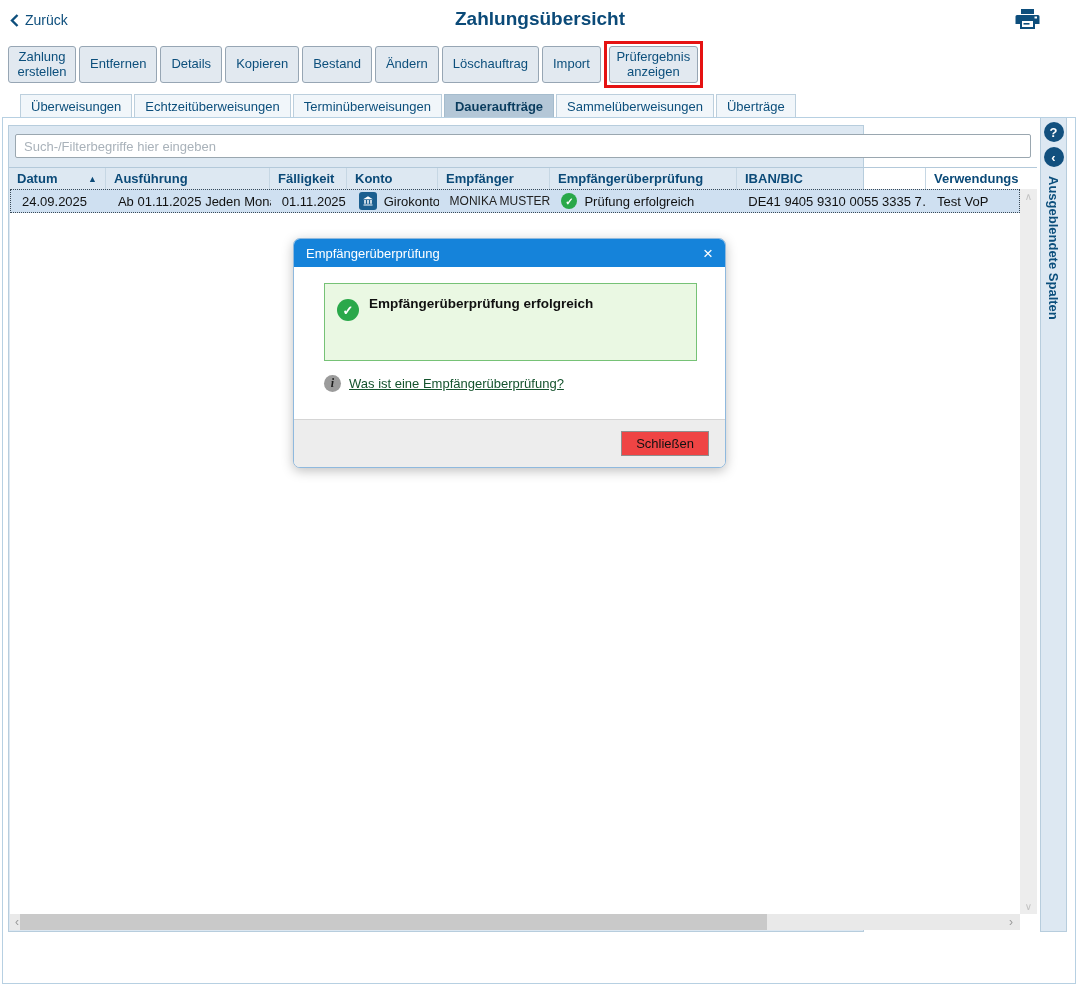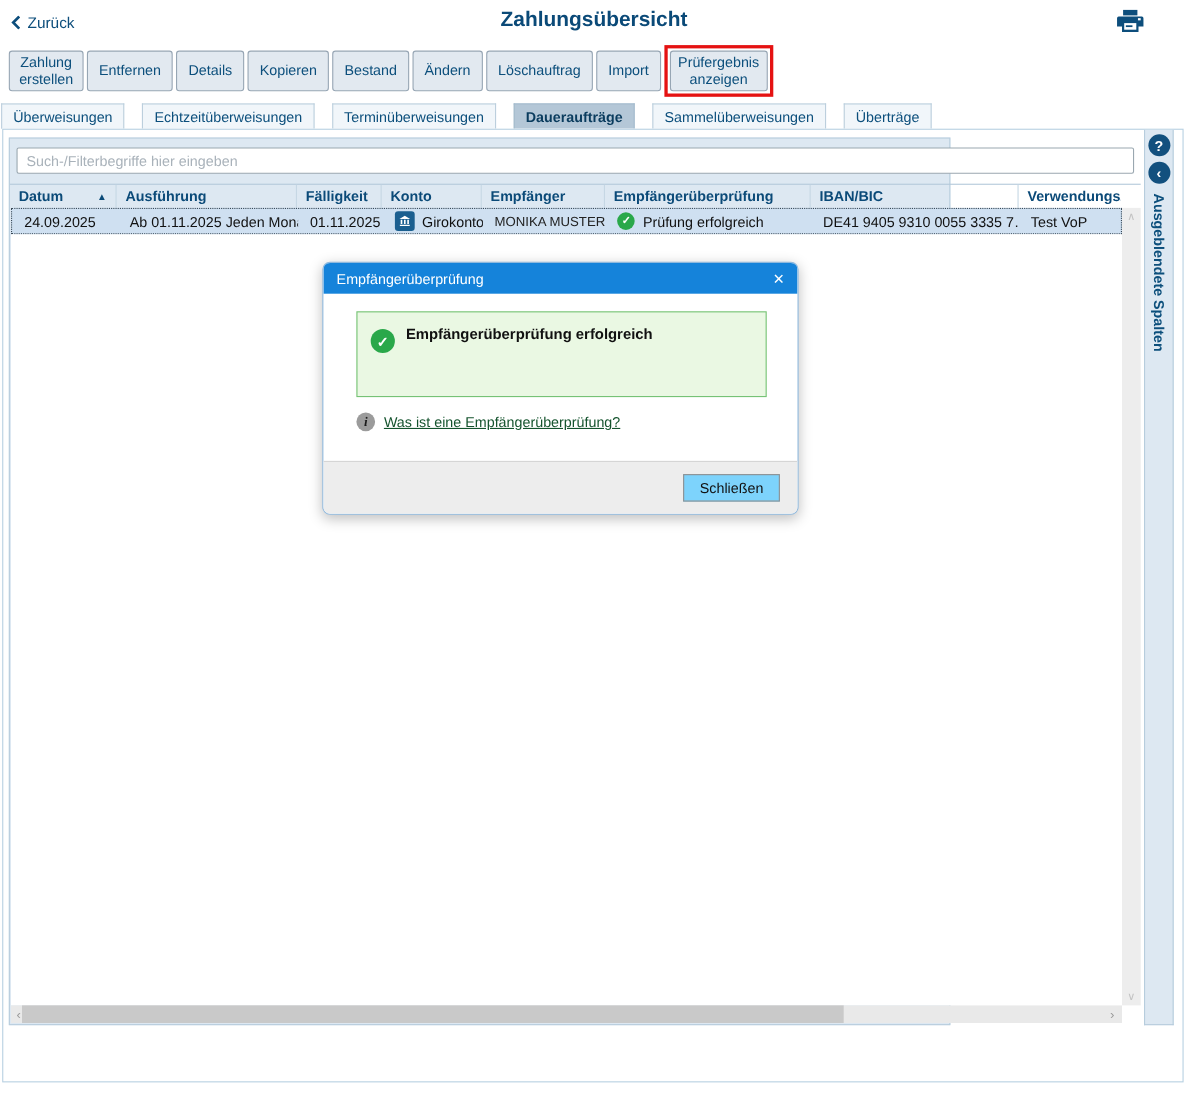--- a/index.html
+++ b/index.html
@@ -17,21 +17,21 @@
   .printer { position:absolute; right:40px; top:8px; cursor:pointer; }
   
   .toolbar { position:absolute; left:8px; top:46px; display:flex; gap:3px; align-items:flex-start; }
   .tbtn { display:inline-flex; align-items:center; justify-content:center; text-align:center;
     height:37px; padding:0 10px; background:#e2e9f0; border:1px solid #97a6b4; border-radius:3px;
     color:#0c4f7c; font-size:13px; line-height:1.1; cursor:pointer; }
   .tbtn.two { width:68px; padding:0 4px; }
   .tbtn.two-wide { width:89px; padding:0 4px; }
   .red-wrap { display:inline-flex; border:3px solid #e51212; padding:2px; margin-top:-5px; }
   
-  .tabs { position:absolute; left:1px; top:94px; height:23px; display:flex; gap:16px; }
+  .tabs { position:absolute; left:20px; top:94px; height:23px; display:flex; gap:2px; }
   .tab { display:inline-flex; align-items:center; height:23px; padding:0 10px;
     background:#f1f6fa; border:1px solid #bccfdd; border-bottom:none;
     color:#0c4f7c; font-size:13px; cursor:pointer; white-space:nowrap; }
   .tab.active { background:#b4c7d7; color:#0a3c5e; font-weight:bold; border-color:#a5bccd; }
   
   .outer-panel { position:absolute; left:2px; top:117px; width:1074px; height:867px;
     border:1px solid #b7d0e2; background:#fff; }
   
   .table-panel { position:absolute; left:8px; top:125px; width:856px; height:807px;
     background:#dde8f2; border:1px solid #b7cddd; }
@@ -95,21 +95,21 @@
   .dlg-success-title { font-size:13.5px; font-weight:bold; color:#111; margin-bottom:16px; }
   .dlg-success-text { font-size:13px; color:#222; line-height:1.3; }
   .dlg-info { position:absolute; left:30px; top:136px; display:flex; align-items:center; gap:8px; }
   .info-circle { width:17px; height:17px; border-radius:50%; background:#9b9b9b; color:#1a1a1a;
     display:flex; align-items:center; justify-content:center; font-size:12px; font-weight:bold;
     font-family:"Liberation Serif",serif; font-style:italic; flex:none; }
   .dlg-info a { color:#14532d; font-size:13px; text-decoration:underline; cursor:pointer; }
   .dlg-footer { position:absolute; left:0; right:0; bottom:0; height:48px; background:#ededed;
     border-top:1px solid #d5d5d5; display:flex; align-items:center; justify-content:flex-end;
     padding-right:16px; }
-  .dlg-footer button { padding:4px 14px; background:#7dd3fc; border:1px solid #8f8f8f;
+  .dlg-footer button { padding:4px 14px; background:#ef4444; border:1px solid #8f8f8f;
     font-size:13px; font-family:"Liberation Sans",sans-serif; color:#111; cursor:pointer; }
 </style>
 </head>
 <body>
 
 <div id="canvas">
 
   <div class="back-link">
     <svg width="9" height="13" viewBox="0 0 9 13">
       <path d="M7.5 1 2 6.5 7.5 12" stroke="#0d4e7c" stroke-width="2.4" fill="none"></path>

